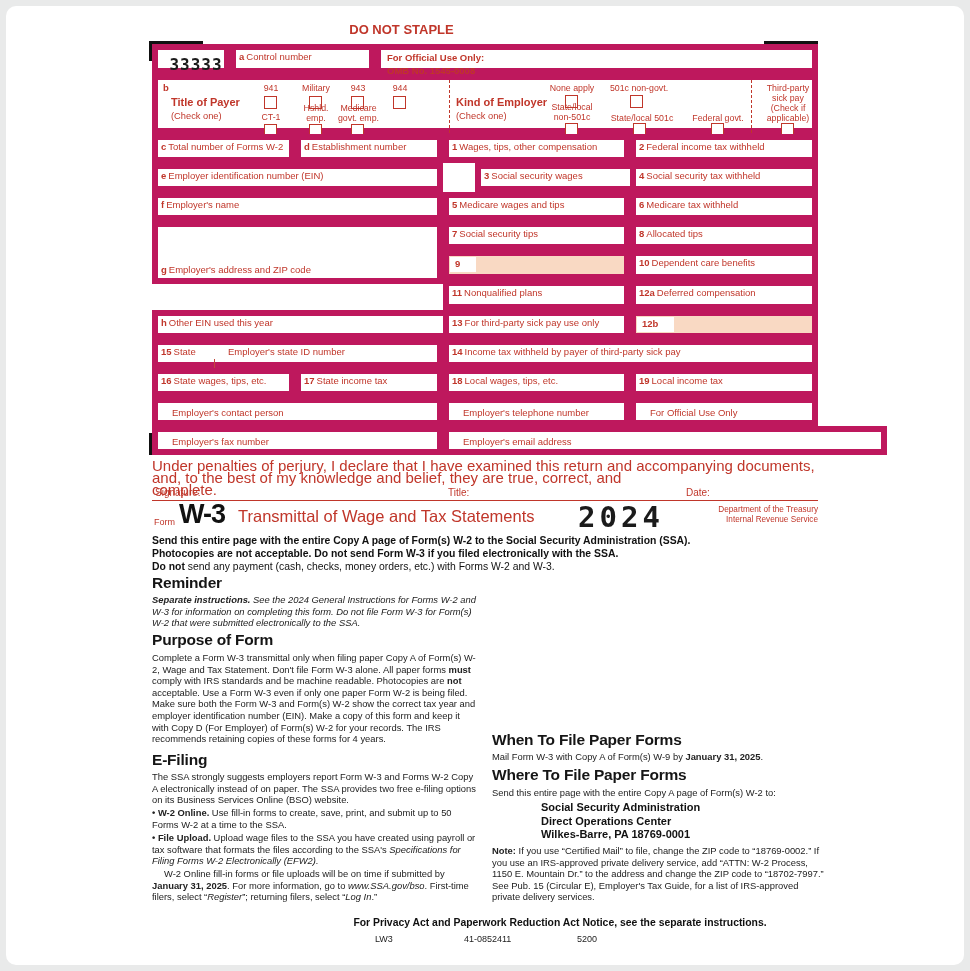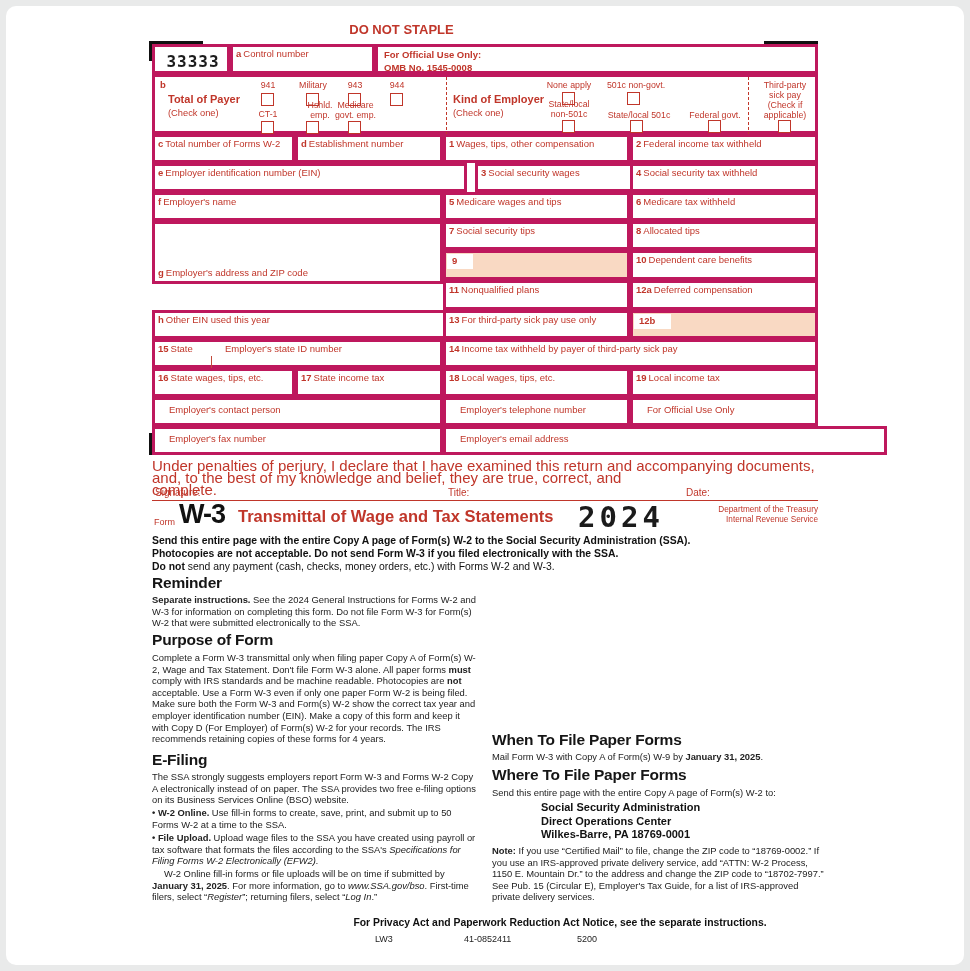--- a/index.html
+++ b/index.html
@@ -1,21 +1,21 @@
 <!DOCTYPE html>
 <html><head>
 <meta charset="utf-8">
 <style>
   html,body{margin:0;padding:0;}
   body{font-family:"Liberation Sans", sans-serif;background:#e9eaea;}
   #screen{position:relative;width:970px;height:971px;background:#e9eaea;overflow:hidden;}
   #paper{position:absolute;left:6px;top:6px;width:958px;height:959px;background:#ffffff;border-radius:10px;}
   .abs{position:absolute;}
   .red{color:#c0362a;}
-  .cell{position:absolute;border:3px solid #be185d;box-sizing:border-box;background:#fff;}
+  .cell{position:absolute;border:6px solid #be185d;box-sizing:border-box;background:#fff;}
   .cell.shaded{background:#f9d9c3;}
   .cl{position:absolute;left:3px;top:2px;font-size:9.5px;color:#c0362a;line-height:10.5px;}
   .cl b{font-weight:bold;margin-right:2px;}
   .cl.pad{left:14px;top:5px;}
   .chip{position:absolute;left:1px;top:1px;background:#fff;padding:1px 16px 3px 5px;font-size:9.5px;font-weight:bold;color:#c0362a;}
   .cb{position:absolute;width:13px;height:13px;border:1.5px solid #c0362a;background:#fff;box-sizing:border-box;}
   .cbl{position:absolute;font-size:8.8px;color:#c0362a;text-align:center;line-height:9.5px;white-space:pre-line;}
   .dash-v{position:absolute;border-left:1px dashed #c0362a;width:0;}
   .corner{position:absolute;background:#111;}
   .bigcode{font-family:"DejaVu Sans Mono", monospace;font-weight:bold;color:#1b1b1b;}
@@ -53,35 +53,35 @@
   <div class="cell" style="left:375px;top:44px;width:443px;height:30px;">
     <div class="abs red" style="left:6px;top:2px;font-size:9.5px;font-weight:bold;">For Official Use Only:</div>
     <div class="abs red" style="left:6px;top:15px;font-size:9.5px;font-weight:bold;">OMB No. 1545-0008</div>
   </div>
 
   <div class="cell" style="left:152px;top:74px;width:666px;height:60px;">
     <div class="dash-v" style="left:291px;top:0;height:58px;"></div>
     <div class="dash-v" style="left:593px;top:0;height:58px;"></div>
 
     <div class="abs red" style="left:5px;top:2px;font-size:9.5px;font-weight:bold;">b</div>
-    <div class="abs red" style="left:13px;top:16px;font-size:11px;font-weight:bold;">Total of Payer</div>
+    <div class="abs red" style="left:13px;top:16px;font-size:11px;font-weight:bold;">Title of Payer</div>
     <div class="abs red" style="left:13px;top:31px;font-size:9.3px;">(Check one)</div>
 
     <div class="cbl" style="left:83px;top:4px;width:60px;">941</div>
     <div class="cb" style="left:106px;top:16px;"></div>
     <div class="cbl" style="left:128px;top:4px;width:60px;">Military</div>
     <div class="cb" style="left:151px;top:16px;"></div>
     <div class="cbl" style="left:170px;top:4px;width:60px;">943</div>
     <div class="cb" style="left:193px;top:16px;"></div>
     <div class="cbl" style="left:212px;top:4px;width:60px;">944</div>
     <div class="cb" style="left:235px;top:16px;"></div>
 
     <div class="cbl" style="left:83px;top:33px;width:60px;">CT-1</div>
     <div class="cb" style="left:106px;top:44px;"></div>
-    <div class="cbl" style="left:135px;top:24px;width:60px;">Hshld.
+    <div class="cbl" style="left:128px;top:24px;width:60px;">Hshld.
 emp.</div>
     <div class="cb" style="left:151px;top:44px;"></div>
     <div class="cbl" style="left:163px;top:24px;width:75px;">Medicare
 govt. emp.</div>
     <div class="cb" style="left:193px;top:44px;"></div>
 
     <div class="abs red" style="left:298px;top:16px;font-size:11px;font-weight:bold;">Kind of Employer</div>
     <div class="abs red" style="left:298px;top:31px;font-size:9.3px;">(Check one)</div>
 
     <div class="cbl" style="left:384px;top:4px;width:60px;">None apply</div>
@@ -110,21 +110,21 @@
   <div class="cell" style="left:295px;top:134px;width:148px;height:29px;">
     <div class="cl"><b>d</b><span>Establishment number</span></div>
     </div>
   <div class="cell" style="left:443px;top:134px;width:187px;height:29px;">
     <div class="cl"><b>1</b><span>Wages, tips, other compensation</span></div>
     </div>
   <div class="cell" style="left:630px;top:134px;width:188px;height:29px;">
     <div class="cl"><b>2</b><span>Federal income tax withheld</span></div>
     </div>
 
-  <div class="cell" style="left:152px;top:163px;width:315px;height:29px;">
+  <div class="cell" style="left:152px;top:163px;width:291px;height:29px;">
     <div class="cl"><b>e</b><span>Employer identification number (EIN)</span></div>
     </div>
   <div class="cell" style="left:443px;top:163px;width:187px;height:29px;margin-left:32px;">
     <div class="cl"><b>3</b><span>Social security wages</span></div>
     </div>
   <div class="cell" style="left:630px;top:163px;width:188px;height:29px;">
     <div class="cl"><b>4</b><span>Social security tax withheld</span></div>
     </div>
 
   <div class="cell" style="left:152px;top:192px;width:291px;height:29px;">
@@ -212,31 +212,31 @@
 
   <div class="abs red pre" style="left:152px;top:460px;width:680px;font-size:15px;line-height:12px;">Under penalties of perjury, I declare that I have examined this return and accompanying documents, and, to the best of my knowledge and belief, they are true, correct, and
 complete.</div>
   <div class="sigline" style="left:152px;top:500px;width:666px;"></div>
   <div class="siglabel" style="left:155px;top:487px;">Signature:</div>
   <div class="siglabel" style="left:448px;top:487px;">Title:</div>
   <div class="siglabel" style="left:686px;top:487px;">Date:</div>
 
   <div class="abs red" style="left:154px;top:517px;font-size:9px;">Form</div>
   <div class="abs" style="left:179px;top:499px;font-size:27px;font-weight:bold;color:#111;letter-spacing:-1px;">W-3</div>
-  <div class="abs red" style="left:238px;top:507px;font-size:16.5px;font-weight:bold;text-align:right;">Transmittal of Wage and Tax Statements</div>
+  <div class="abs red" style="left:238px;top:507px;font-size:16.5px;font-weight:normal;text-align:right;">Transmittal of Wage and Tax Statements</div>
   <div class="abs bigcode" style="left:578px;top:500px;font-size:29px;letter-spacing:4px;">2024</div>
   <div class="abs red pre" style="left:658px;top:505px;width:160px;text-align:right;font-size:8.2px;line-height:9.8px;">Department of the Treasury
 Internal Revenue Service</div>
 
   <div class="abs bold-line" style="left:152px;top:534px;width:680px;">Send this entire page with the entire Copy A page of Form(s) W-2 to the Social Security Administration (SSA).</div>
   <div class="abs bold-line" style="left:152px;top:547px;width:680px;">Photocopies are not acceptable. Do not send Form W-3 if you filed electronically with the SSA.</div>
   <div class="abs mix-line" style="left:152px;top:560px;width:680px;"><span style="font-weight: bold;">Do not</span><span> send any payment (cash, checks, money orders, etc.) with Forms W-2 and W-3.</span></div>
 
   <div class="abs h2" style="left:152px;top:574px;">Reminder</div>
-  <div class="abs body-p" style="left:152px;top:594px;width:324px;"><span style="font-weight: bold;">Separate instructions.</span><span> See the 2024 General Instructions for Forms W-2 and W-3 for information on completing this form. Do not file Form W-3 for Form(s) W-2 that were submitted electronically to the SSA.</span></div>
+  <div class="abs body-p" style="left:152px;top:594px;width:324px;font-style:italic;"><span style="font-weight: bold;">Separate instructions.</span><span> See the 2024 General Instructions for Forms W-2 and W-3 for information on completing this form. Do not file Form W-3 for Form(s) W-2 that were submitted electronically to the SSA.</span></div>
   <div class="abs h2" style="left:152px;top:631px;">Purpose of Form</div>
   <div class="abs body-p" style="left:152px;top:652px;width:324px;"><span>Complete a Form W-3 transmittal only when filing paper Copy A of Form(s) W-2, Wage and Tax Statement. Don't file Form W-3 alone. All paper forms </span><span style="font-weight: bold;">must</span><span> comply with IRS standards and be machine readable. Photocopies are </span><span style="font-weight: bold;">not</span><span> acceptable. Use a Form W-3 even if only one paper Form W-2 is being filed. Make sure both the Form W-3 and Form(s) W-2 show the correct tax year and employer identification number (EIN). Make a copy of this form and keep it with Copy D (For Employer) of Form(s) W-2 for your records. The IRS recommends retaining copies of these forms for 4 years.</span></div>
   <div class="abs h2" style="left:152px;top:751px;">E-Filing</div>
   <div class="abs body-p" style="left:152px;top:771px;width:324px;">The SSA strongly suggests employers report Form W-3 and Forms W-2 Copy A electronically instead of on paper. The SSA provides two free e-filing options on its Business Services Online (BSO) website.</div>
   <div class="abs body-p" style="left:152px;top:807px;width:324px;"><span style="font-weight: bold;">• W-2 Online.</span><span> Use fill-in forms to create, save, print, and submit up to 50 Forms W-2 at a time to the SSA.</span></div>
   <div class="abs body-p" style="left:152px;top:832px;width:324px;"><span style="font-weight: bold;">• File Upload.</span><span> Upload wage files to the SSA you have created using payroll or tax software that formats the files according to the SSA's </span><span style="font-style: italic;">Specifications for Filing Forms W-2 Electronically (EFW2).</span></div>
   <div class="abs body-p" style="left:152px;top:868px;width:324px;text-indent:12px;"><span>W-2 Online fill-in forms or file uploads will be on time if submitted by </span><span style="font-weight: bold;">January 31, 2025</span><span>. For more information, go to </span><span style="font-style: italic;">www.SSA.gov/bso</span><span>. First-time filers, select “</span><span style="font-style: italic;">Register</span><span>”; returning filers, select “</span><span style="font-style: italic;">Log In</span><span>.”</span></div>
 
   <div class="abs h2" style="left:492px;top:731px;">When To File Paper Forms</div>
   <div class="abs body-p" style="left:492px;top:751px;width:330px;"><span>Mail Form W-3 with Copy A of Form(s) W-9 by </span><span style="font-weight: bold;">January 31, 2025</span><span>.</span></div>

